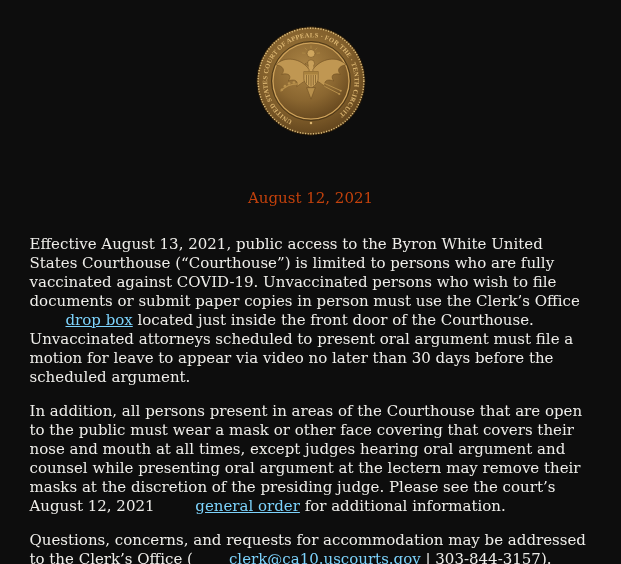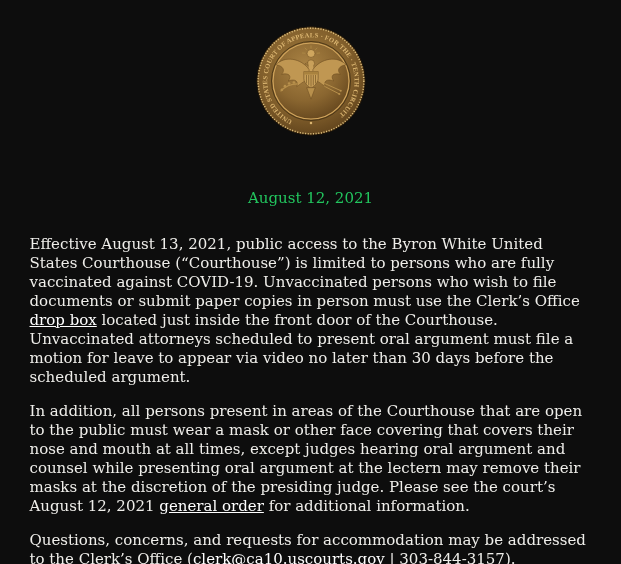--- a/index.html
+++ b/index.html
@@ -14,36 +14,37 @@
   .seal-wrap {
     padding-top: 24px;
     text-align: center;
   }
   .seal-wrap svg { display: inline-block; }
   .date-line {
     margin: 47px 0 0 0;
     text-align: center;
     font-size: 15px;
     line-height: 19px;
-    color: #22c55e;
+    color: #c2410c;
   }
   .content {
     width: 562px;
     margin: 27px auto 0 auto;
   }
   .content p {
     margin: 0 0 15px 0;
     font-size: 15px;
     line-height: 19px;
     text-align: left;
   }
   .content a, .content a:visited {
-    color: #ffffff;
+    color: #7dd3fc;
     text-decoration: underline;
     cursor: pointer;
+    margin-left: 36px;
   }
   .ring-text {
     font-family: "Liberation Serif", serif;
     font-size: 7px;
     letter-spacing: 0.2px;
     fill: #dcb671;
     font-weight: bold;
   }
 </style>
 </head>

